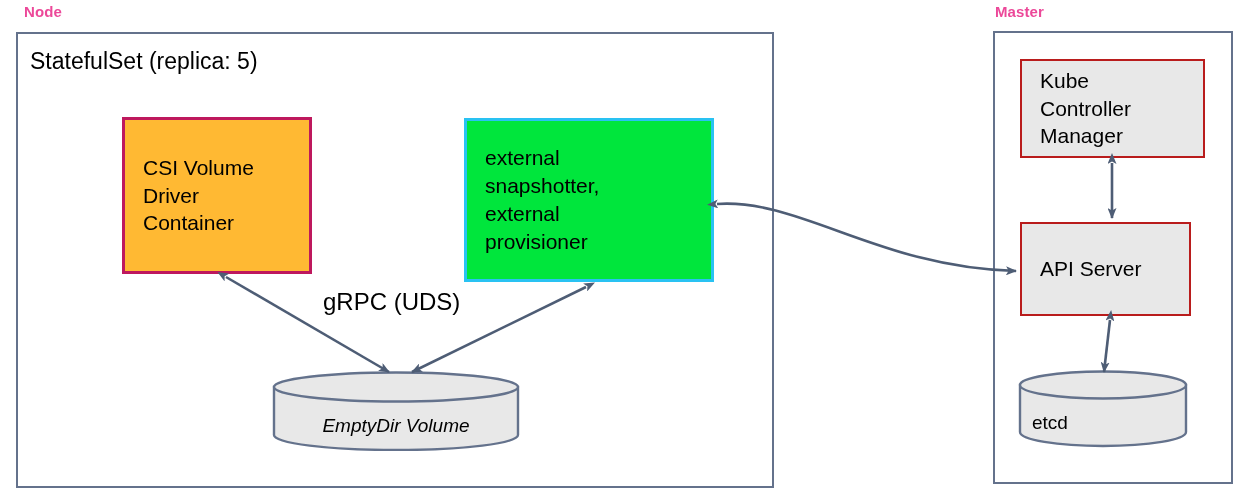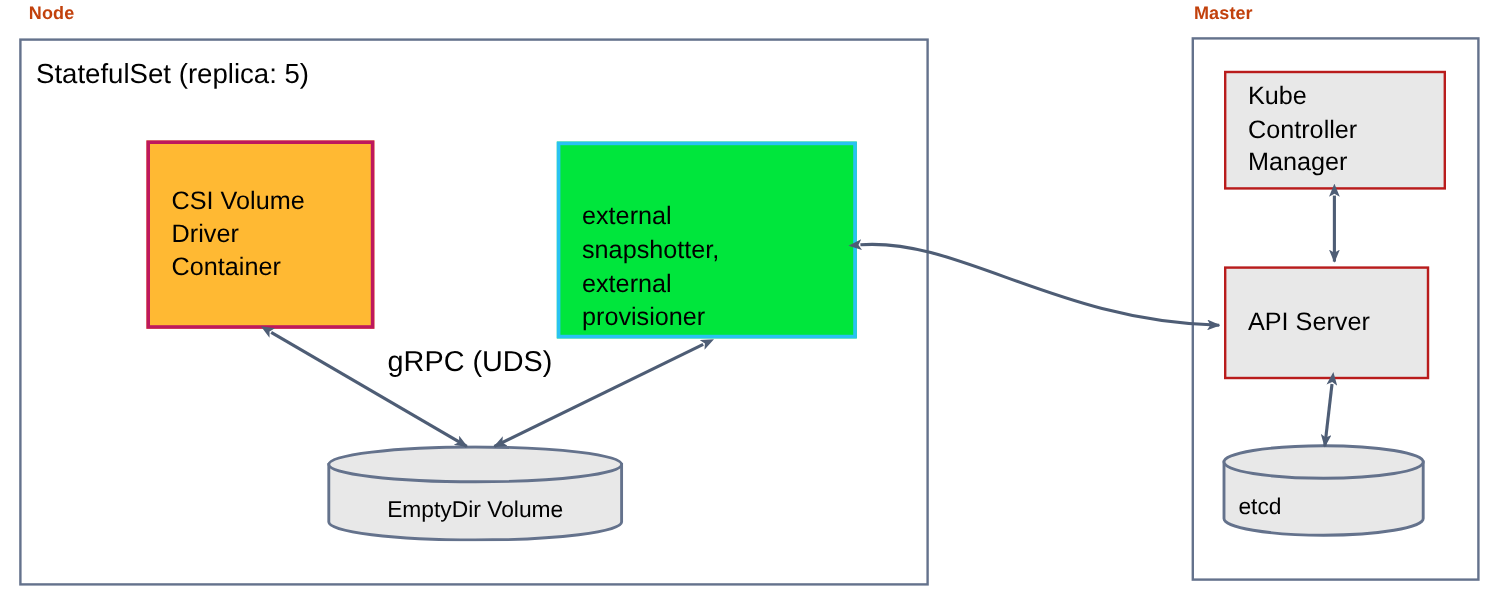--- a/index.html
+++ b/index.html
@@ -17,21 +17,21 @@
     height: 496px;
     background: #ffffff;
     overflow: hidden;
   }
   .abs { position: absolute; }
 
   
   .group-label {
     font-size: 15px;
     font-weight: bold;
-    color: #c2410c;
+    color: #ec4899;
     letter-spacing: 0.1px;
     white-space: nowrap;
   }
 
   
   .container-box {
     border: 2px solid #64728c;
     background: #ffffff;
     box-sizing: border-box;
   }
@@ -58,21 +58,20 @@
     white-space: pre-line;
     text-align: left;
   }
   .rect-orange {
     background: #ffb933;
     border: 3px solid #be185d;
   }
   .rect-green {
     background: #00e63c;
     border: 3px solid #29c2f2;
-    align-items: flex-end;
   }
   .rect-gray {
     background: #e8e8e8;
     border: 2px solid #b91c1c;
   }
   .rect-gray .rect-label { font-size: 21px; }
 
   
   .cylinder {
     position: absolute;
@@ -133,21 +132,21 @@
 snapshotter,
 external
 provisioner</span>
   </div>
 
   <div class="cylinder" style="left:272px; top:371px; width:248px; height:80px;">
     <svg width="248" height="80" viewBox="0 0 248 80">
       <path d="M2,16 L2,64 A122,15 0 0 0 246,64 L246,16 Z" fill="#e8e8e8" stroke="#64728c" stroke-width="2.4"></path>
       <ellipse cx="124" cy="16" rx="122" ry="14.5" fill="#e8e8e8" stroke="#64728c" stroke-width="2.4"></ellipse>
     </svg>
-    <div class="cyl-label" style="top:44px;">EmptyDir Volume</div>
+    <div class="cyl-label" style="top:44px;font-style:italic;">EmptyDir Volume</div>
   </div>
 
   <div class="abs edge-label" style="left:320px; top:288px;">gRPC (UDS)</div>
 
   <div class="abs group-label" style="left:995px; top:3px;">Master</div>
 
   <div class="abs container-box" style="left:993px; top:31px; width:240px; height:453px;"></div>
 
   <div class="abs node-rect rect-gray" style="left:1020px; top:59px; width:185px; height:99px;">
     <span class="rect-label">Kube

